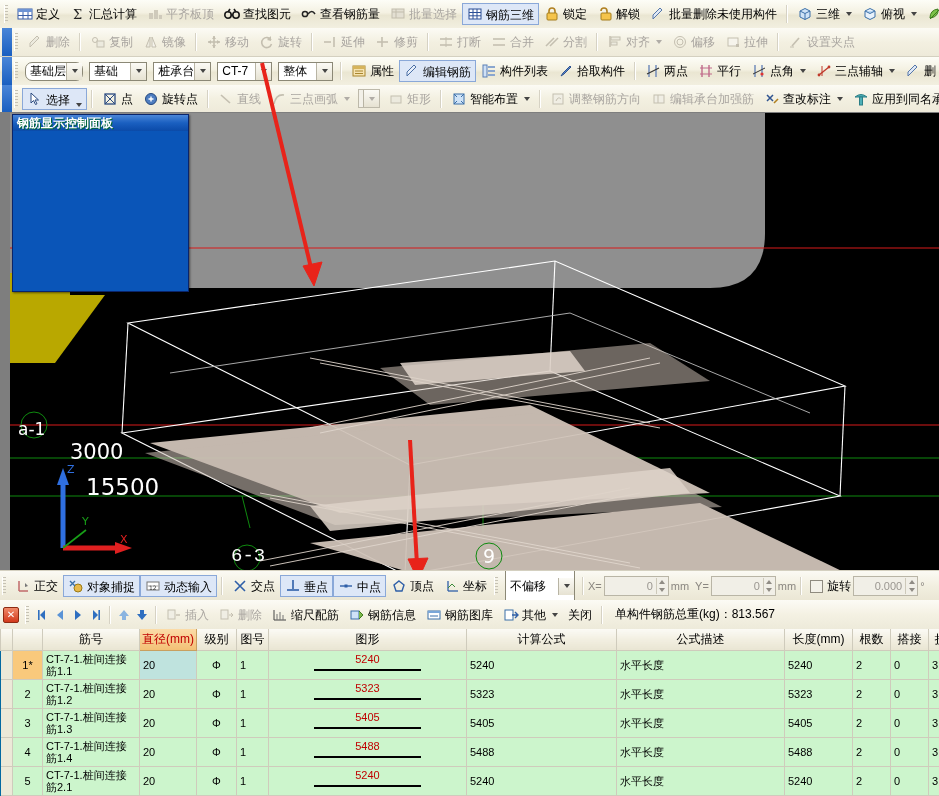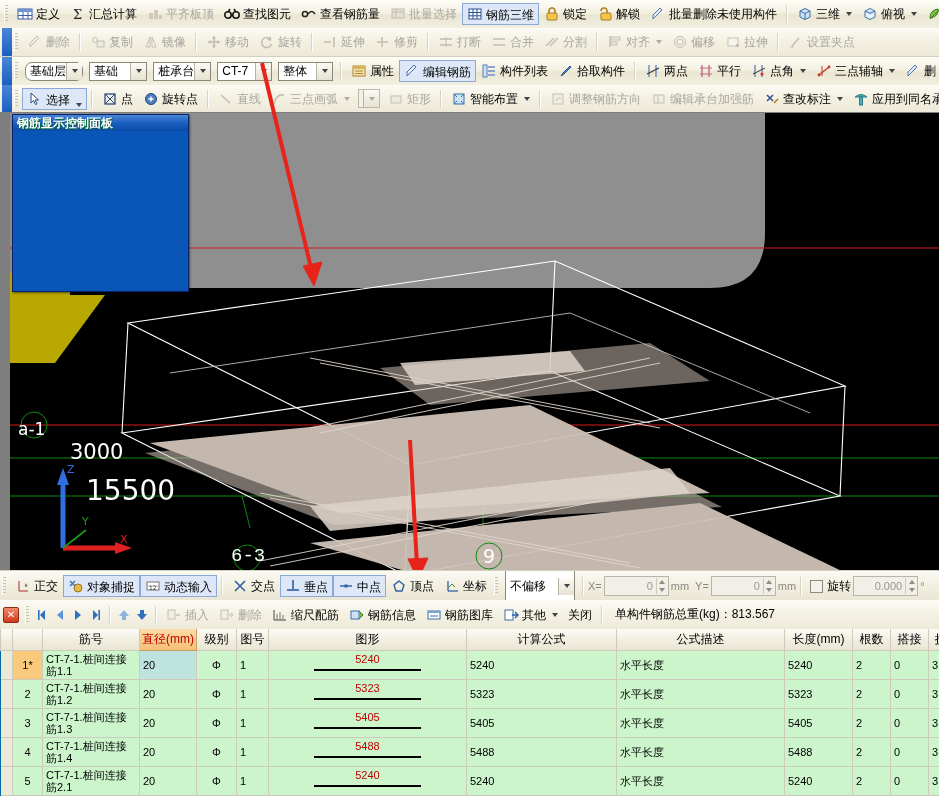--- a/index.html
+++ b/index.html
@@ -788,21 +788,21 @@
 
       <g stroke="#0f8a0f" fill="none">
         <circle cx="24" cy="312" r="13"></circle>
         <circle cx="237" cy="445" r="13"></circle>
         <circle cx="479" cy="443" r="13"></circle>
       </g>
     </svg>
 
     <div class="vp-label" style="left:8px;top:306px;font-size:17px;">a-1</div>
     <div class="vp-label" style="left:20px;top:327px;font-size:21px;margin-left:40px;">3000</div>
-    <div class="vp-label" style="left:76px;top:361px;font-size:28px;">15500</div>
+    <div class="vp-label" style="left:76px;top:361px;font-size:23px;">15500</div>
     <div class="vp-label" style="left:221px;top:432px;font-size:19px;font-family:Liberation Mono, monospace;">6-3</div>
     <div class="vp-label" style="left:473px;top:432px;font-size:19px;">9</div>
   </div>
 
   <div class="ctrl-panel">
     <div class="ctrl-title">钢筋显示控制面板</div>
   </div>
 
   <svg class="arrowsvg" style="left:0;top:0;width:939px;height:796px;">
     <g fill="#e8231a" stroke="#e8231a">

